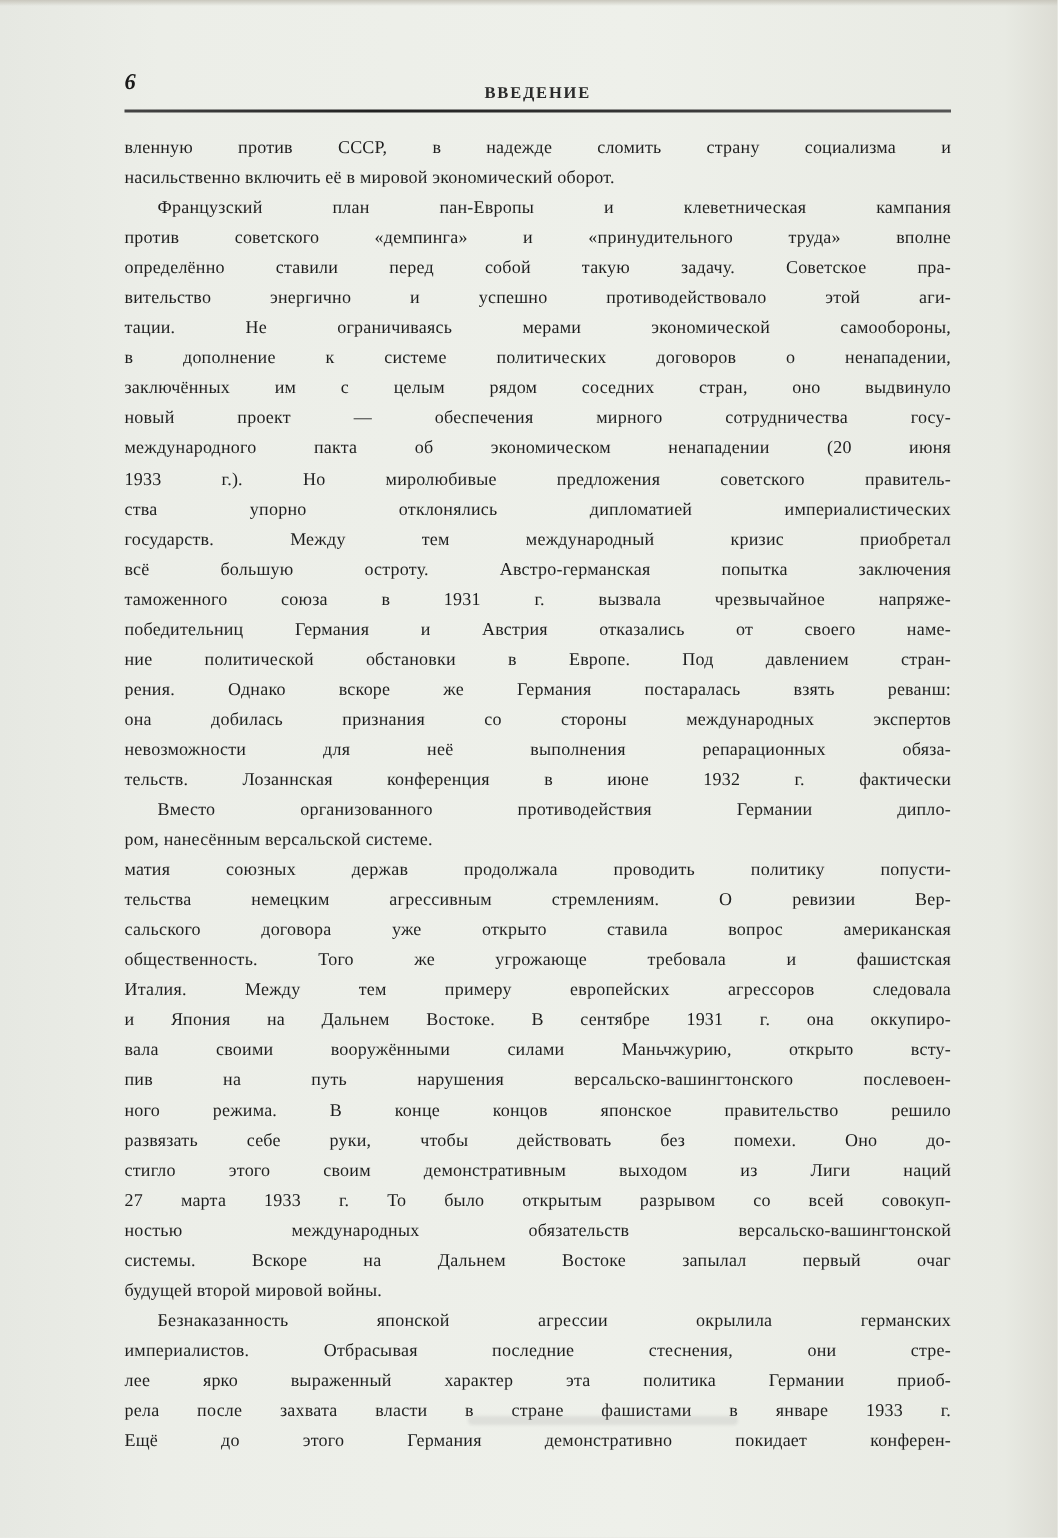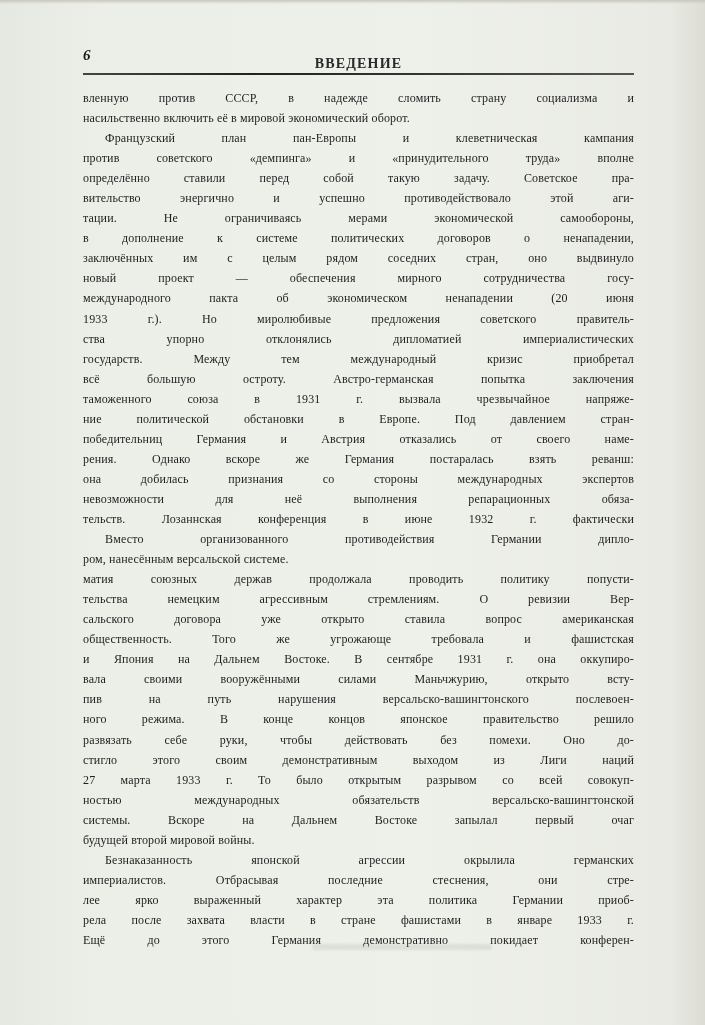--- a/index.html
+++ b/index.html
@@ -42,21 +42,21 @@
       font-weight: bold;
       font-style: italic;
       color: #1a1a1a;
     }
     .running-head {
       position: absolute;
       left: 0;
       right: 0;
       top: 9px;
       text-align: center;
-      font-size: 14px;
+      font-size: 11px;
       font-weight: bold;
       letter-spacing: 1.2px;
       color: #2a2a2a;
     }
     .rule {
       position: absolute;
       left: 83px;
       top: 73px;
       width: 551px;
       height: 2px;
@@ -117,32 +117,33 @@
       <div class="line">тации. Не ограничиваясь мерами экономической самообороны,</div>
       <div class="line">в дополнение к системе политических договоров о ненападении,</div>
       <div class="line">заключённых им с целым рядом соседних стран, оно выдвинуло</div>
       <div class="line">новый проект — обеспечения мирного сотрудничества госу-</div>
       <div class="line">международного пакта об экономическом ненападении (20 июня</div>
       <div class="line">1933 г.). Но миролюбивые предложения советского правитель-</div>
       <div class="line">ства упорно отклонялись дипломатией империалистических</div>
       <div class="line">государств. Между тем международный кризис приобретал</div>
       <div class="line">всё большую остроту. Австро-германская попытка заключения</div>
       <div class="line">таможенного союза в 1931 г. вызвала чрезвычайное напряже-</div>
+      <div class="line">победительниц Германия и Австрия отказались от своего наме-</div>
       <div class="line">ние политической обстановки в Европе. Под давлением стран-</div>
-      <div class="line">победительниц Германия и Австрия отказались от своего наме-</div>
       <div class="line">рения. Однако вскоре же Германия постаралась взять реванш:</div>
       <div class="line">она добилась признания со стороны международных экспертов</div>
       <div class="line">невозможности для неё выполнения репарационных обяза-</div>
       <div class="line">тельств. Лозаннская конференция в июне 1932 г. фактически</div>
       <div class="line indent">Вместо организованного противодействия Германии дипло-</div>
       <div class="line last">ром, нанесённым версальской системе.</div>
       <div class="line">матия союзных держав продолжала проводить политику попусти-</div>
       <div class="line">тельства немецким агрессивным стремлениям. О ревизии Вер-</div>
       <div class="line">сальского договора уже открыто ставила вопрос американская</div>
       <div class="line">общественность. Того же угрожающе требовала и фашистская</div>
+      <div class="line">Италия. Между тем примеру европейских агрессоров следовала</div>
       <div class="line">и Япония на Дальнем Востоке. В сентябре 1931 г. она оккупиро-</div>
       <div class="line">вала своими вооружёнными силами Маньчжурию, открыто всту-</div>
       <div class="line">пив на путь нарушения версальско-вашингтонского послевоен-</div>
       <div class="line">ного режима. В конце концов японское правительство решило</div>
       <div class="line">развязать себе руки, чтобы действовать без помехи. Оно до-</div>
       <div class="line">стигло этого своим демонстративным выходом из Лиги наций</div>
       <div class="line">27 марта 1933 г. То было открытым разрывом со всей совокуп-</div>
       <div class="line">ностью международных обязательств версальско-вашингтонской</div>
       <div class="line">системы. Вскоре на Дальнем Востоке запылал первый очаг</div>
       <div class="line last">будущей второй мировой войны.</div>

